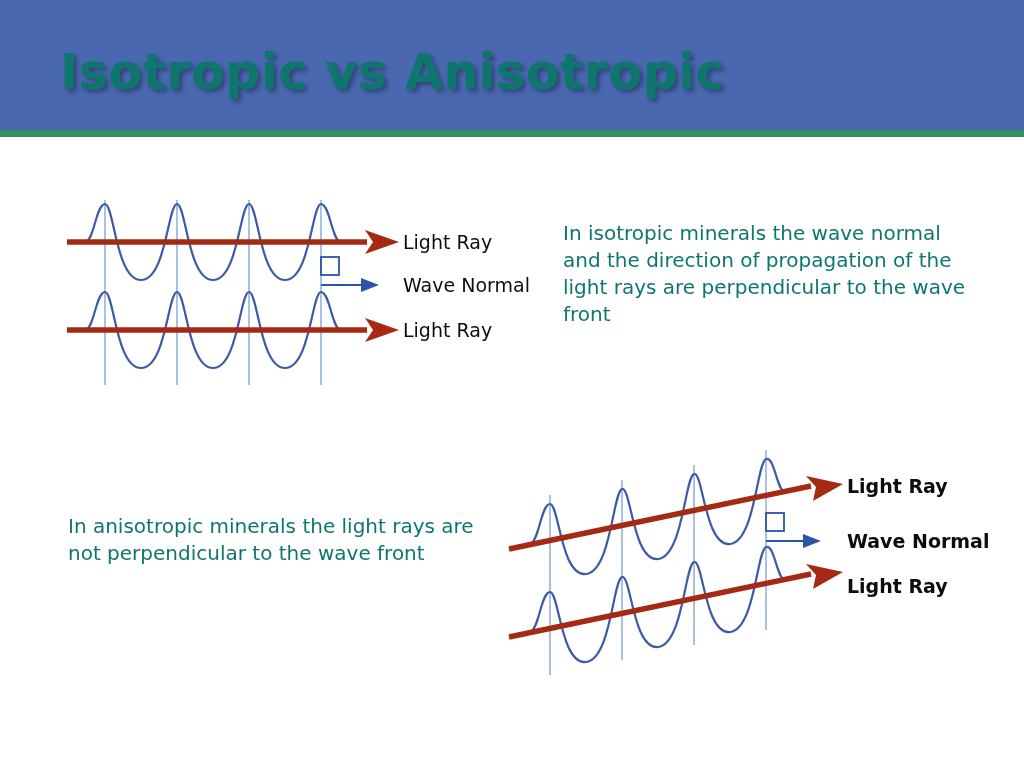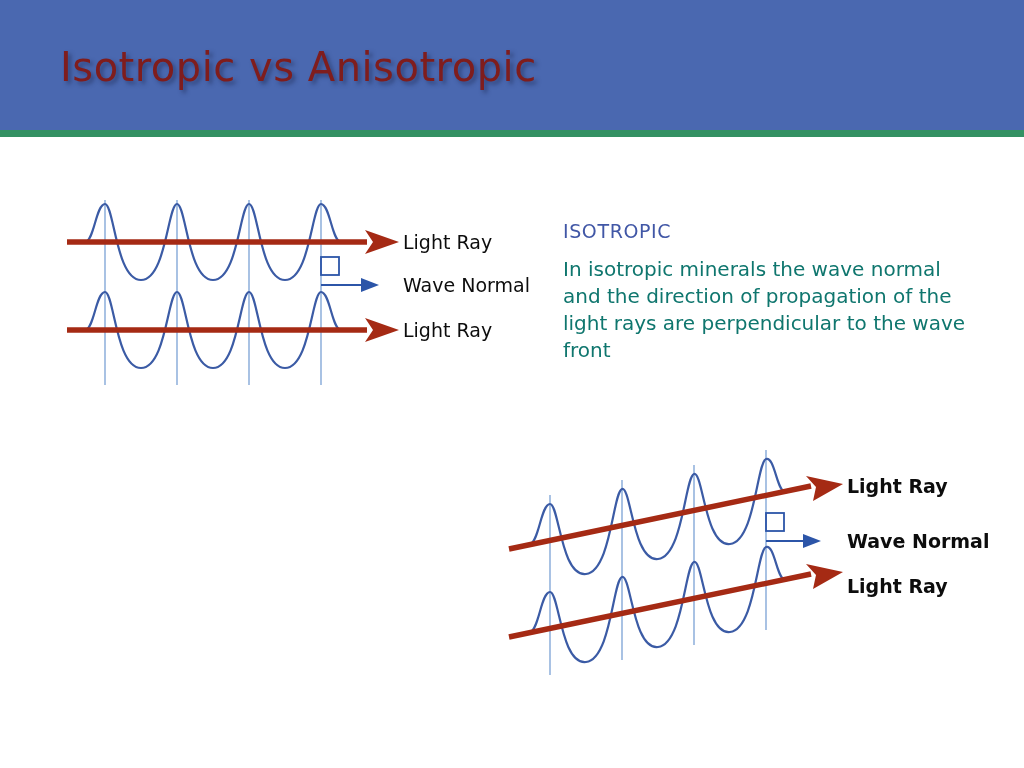--- a/index.html
+++ b/index.html
@@ -31,23 +31,23 @@
     top: 130px;
     width: 1024px;
     height: 7px;
     background: #349163;
   }
   #slide-title {
     position: absolute;
     left: 60px;
     top: 44px;
     font-family: "DejaVu Sans", sans-serif;
-    font-size: 40px;
-    font-weight: normal;
-    color: #7f1d1d;
+    font-size: 49px;
+    font-weight: bold;
+    color: #0f766e;
     letter-spacing: 0.5px;
     text-shadow: 3px 3px 4px rgba(30,40,80,0.55);
     white-space: nowrap;
   }
 
   
   .text-block {
     position: absolute;
   }
   .block-heading {
@@ -135,25 +135,25 @@
     <line x1="266" y1="100" x2="310" y2="100" stroke="#2c55a8" stroke-width="1.8"></line>
     <polygon points="306,93 324,100 306,107" fill="#2c55a8"></polygon>
   </g>
 
   <text class="diagram-label lbl-top" x="348" y="64">Light Ray</text>
   <text class="diagram-label lbl-top" x="348" y="107">Wave Normal</text>
   <text class="diagram-label lbl-top" x="348" y="152">Light Ray</text>
 </svg>
 
 <div class="text-block" id="isotropic-text">
-  <p class="block-heading">ISOTROPIC</p>
   <p class="block-body">In isotropic minerals the wave normal and the direction of propagation of the light rays are perpendicular to the wave front</p>
 </div>
 
 <div class="text-block" id="anisotropic-text">
+  <p class="block-body">In anisotropic minerals the light rays are not perpendicular to the wave front</p>
 </div>
 
 <svg class="diagram" id="diagram-anisotropic" width="510" height="245" viewBox="0 0 510 245">
   <g>
     <line x1="55" y1="50" x2="55" y2="230" stroke="#93b3dd" stroke-width="1.6"></line>
     <line x1="127" y1="35" x2="127" y2="215" stroke="#93b3dd" stroke-width="1.6"></line>
     <line x1="199" y1="20" x2="199" y2="200" stroke="#93b3dd" stroke-width="1.6"></line>
     <line x1="271" y1="5" x2="271" y2="185" stroke="#93b3dd" stroke-width="1.6"></line>
   </g>
 

